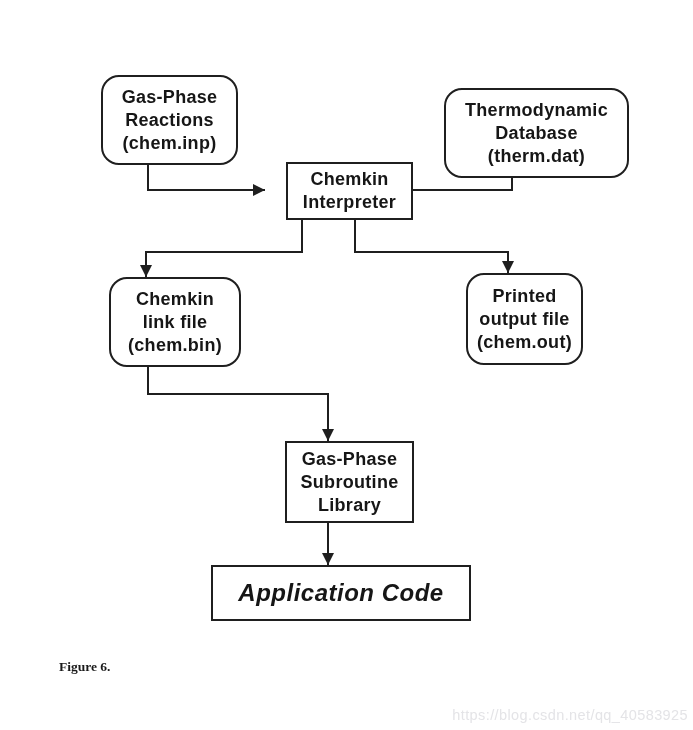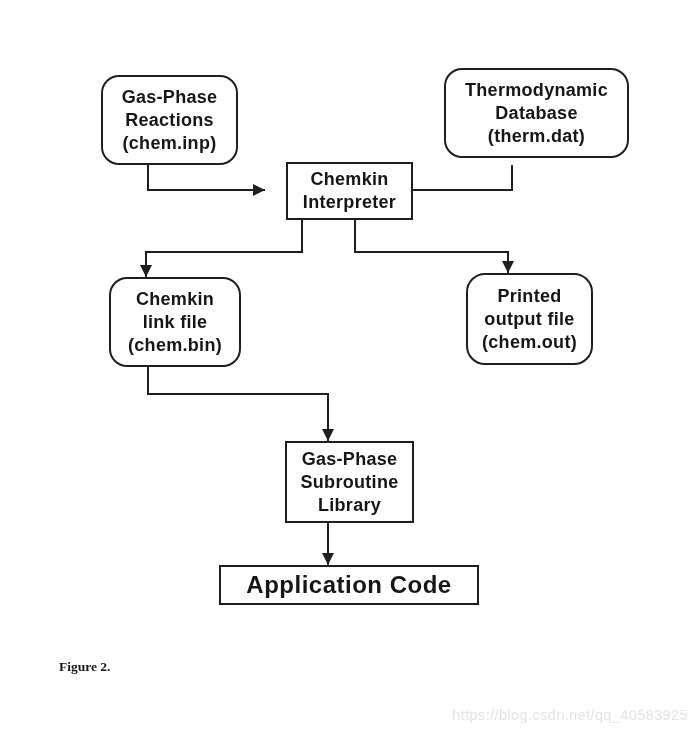--- a/index.html
+++ b/index.html
@@ -28,26 +28,26 @@
     text-align:center;
     font-weight:bold;
     font-size:18px;line-height:23px;
     letter-spacing:0.3px;
     color:var(--text);
     white-space:pre-line;
     margin-left:21px;
   }
   .node.rounded{border-radius:18px;}
   .node.gas-phase-reactions{left:80px;top:75px;width:137px;height:90px;}
-  .node.thermodynamic-database{left:423px;top:68px;width:185px;height:90px;}
+  .node.thermodynamic-database{left:423px;top:88px;width:185px;height:90px;}
   .node.chemkin-interpreter{left:265px;top:162px;width:127px;height:58px;}
   .node.chemkin-link-file{left:88px;top:277px;width:132px;height:90px;}
-  .node.printed-output-file{left:445px;top:273px;width:127px;height:92px;border-radius:19px;}
+  .node.printed-output-file{left:445px;top:273px;width:117px;height:92px;}
   .node.subroutine-library{left:264px;top:441px;width:129px;height:82px;}
-  .node.application-code{left:198px;top:565px;width:260px;height:40px;font-size:24px;line-height:28px;letter-spacing:0.5px;}
+  .node.application-code{left:190px;top:565px;width:260px;height:56px;font-size:24px;line-height:28px;letter-spacing:0.5px;font-style:italic;}
   .caption{
     position:absolute;top:659px;
     font-family:"Liberation Serif",serif;
     font-weight:bold;
     font-size:13.5px;line-height:16.5px;
     color:#1a1a1a;
   }
   .caption.figure-label{left:59px;}
   .caption.caption-text{left:122px;white-space:pre-line;}
   .watermark{
@@ -96,18 +96,18 @@
   <div class="node rounded printed-output-file">Printed
 output file
 (chem.out)</div>
 
   <div class="node subroutine-library">Gas-Phase
 Subroutine
 Library</div>
 
   <div class="node application-code">Application Code</div>
 
-  <div class="caption figure-label">Figure 2.</div>
+  <div class="caption figure-label">Figure 6.</div>
 
 
   <div class="watermark">https://blog.csdn.net/qq_40583925</div>
 
 </div>
 
 </body></html>

